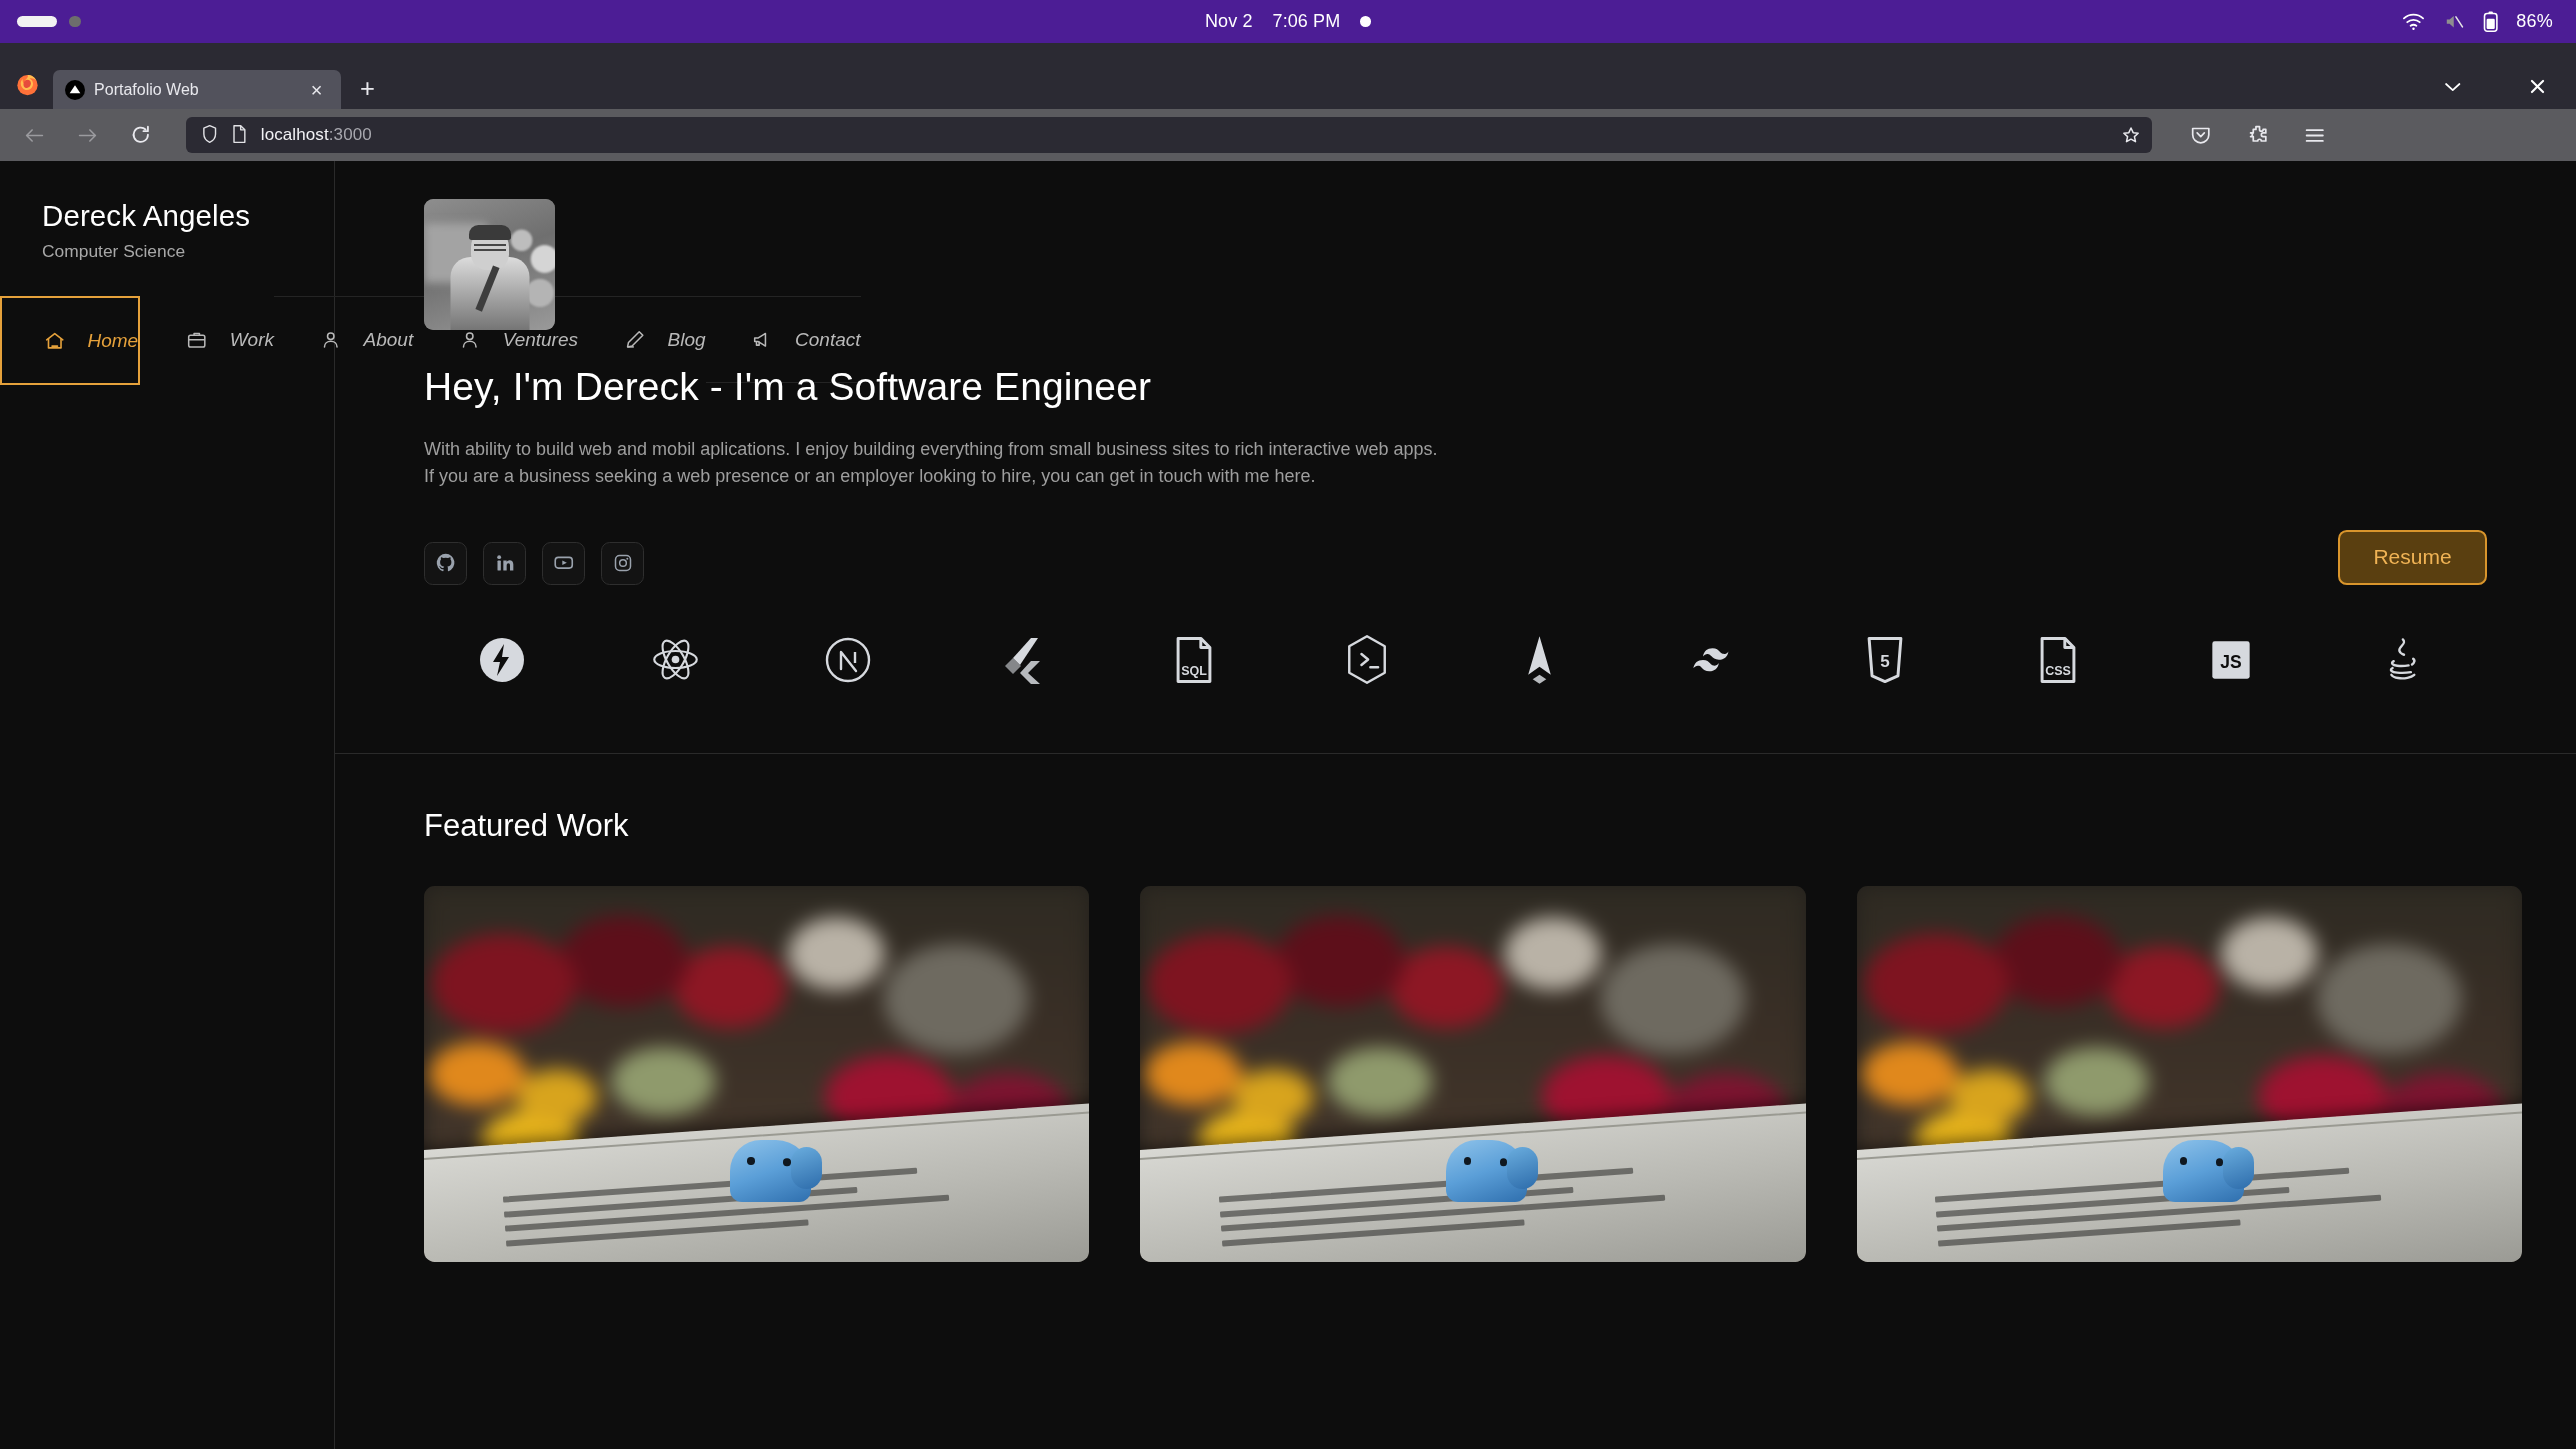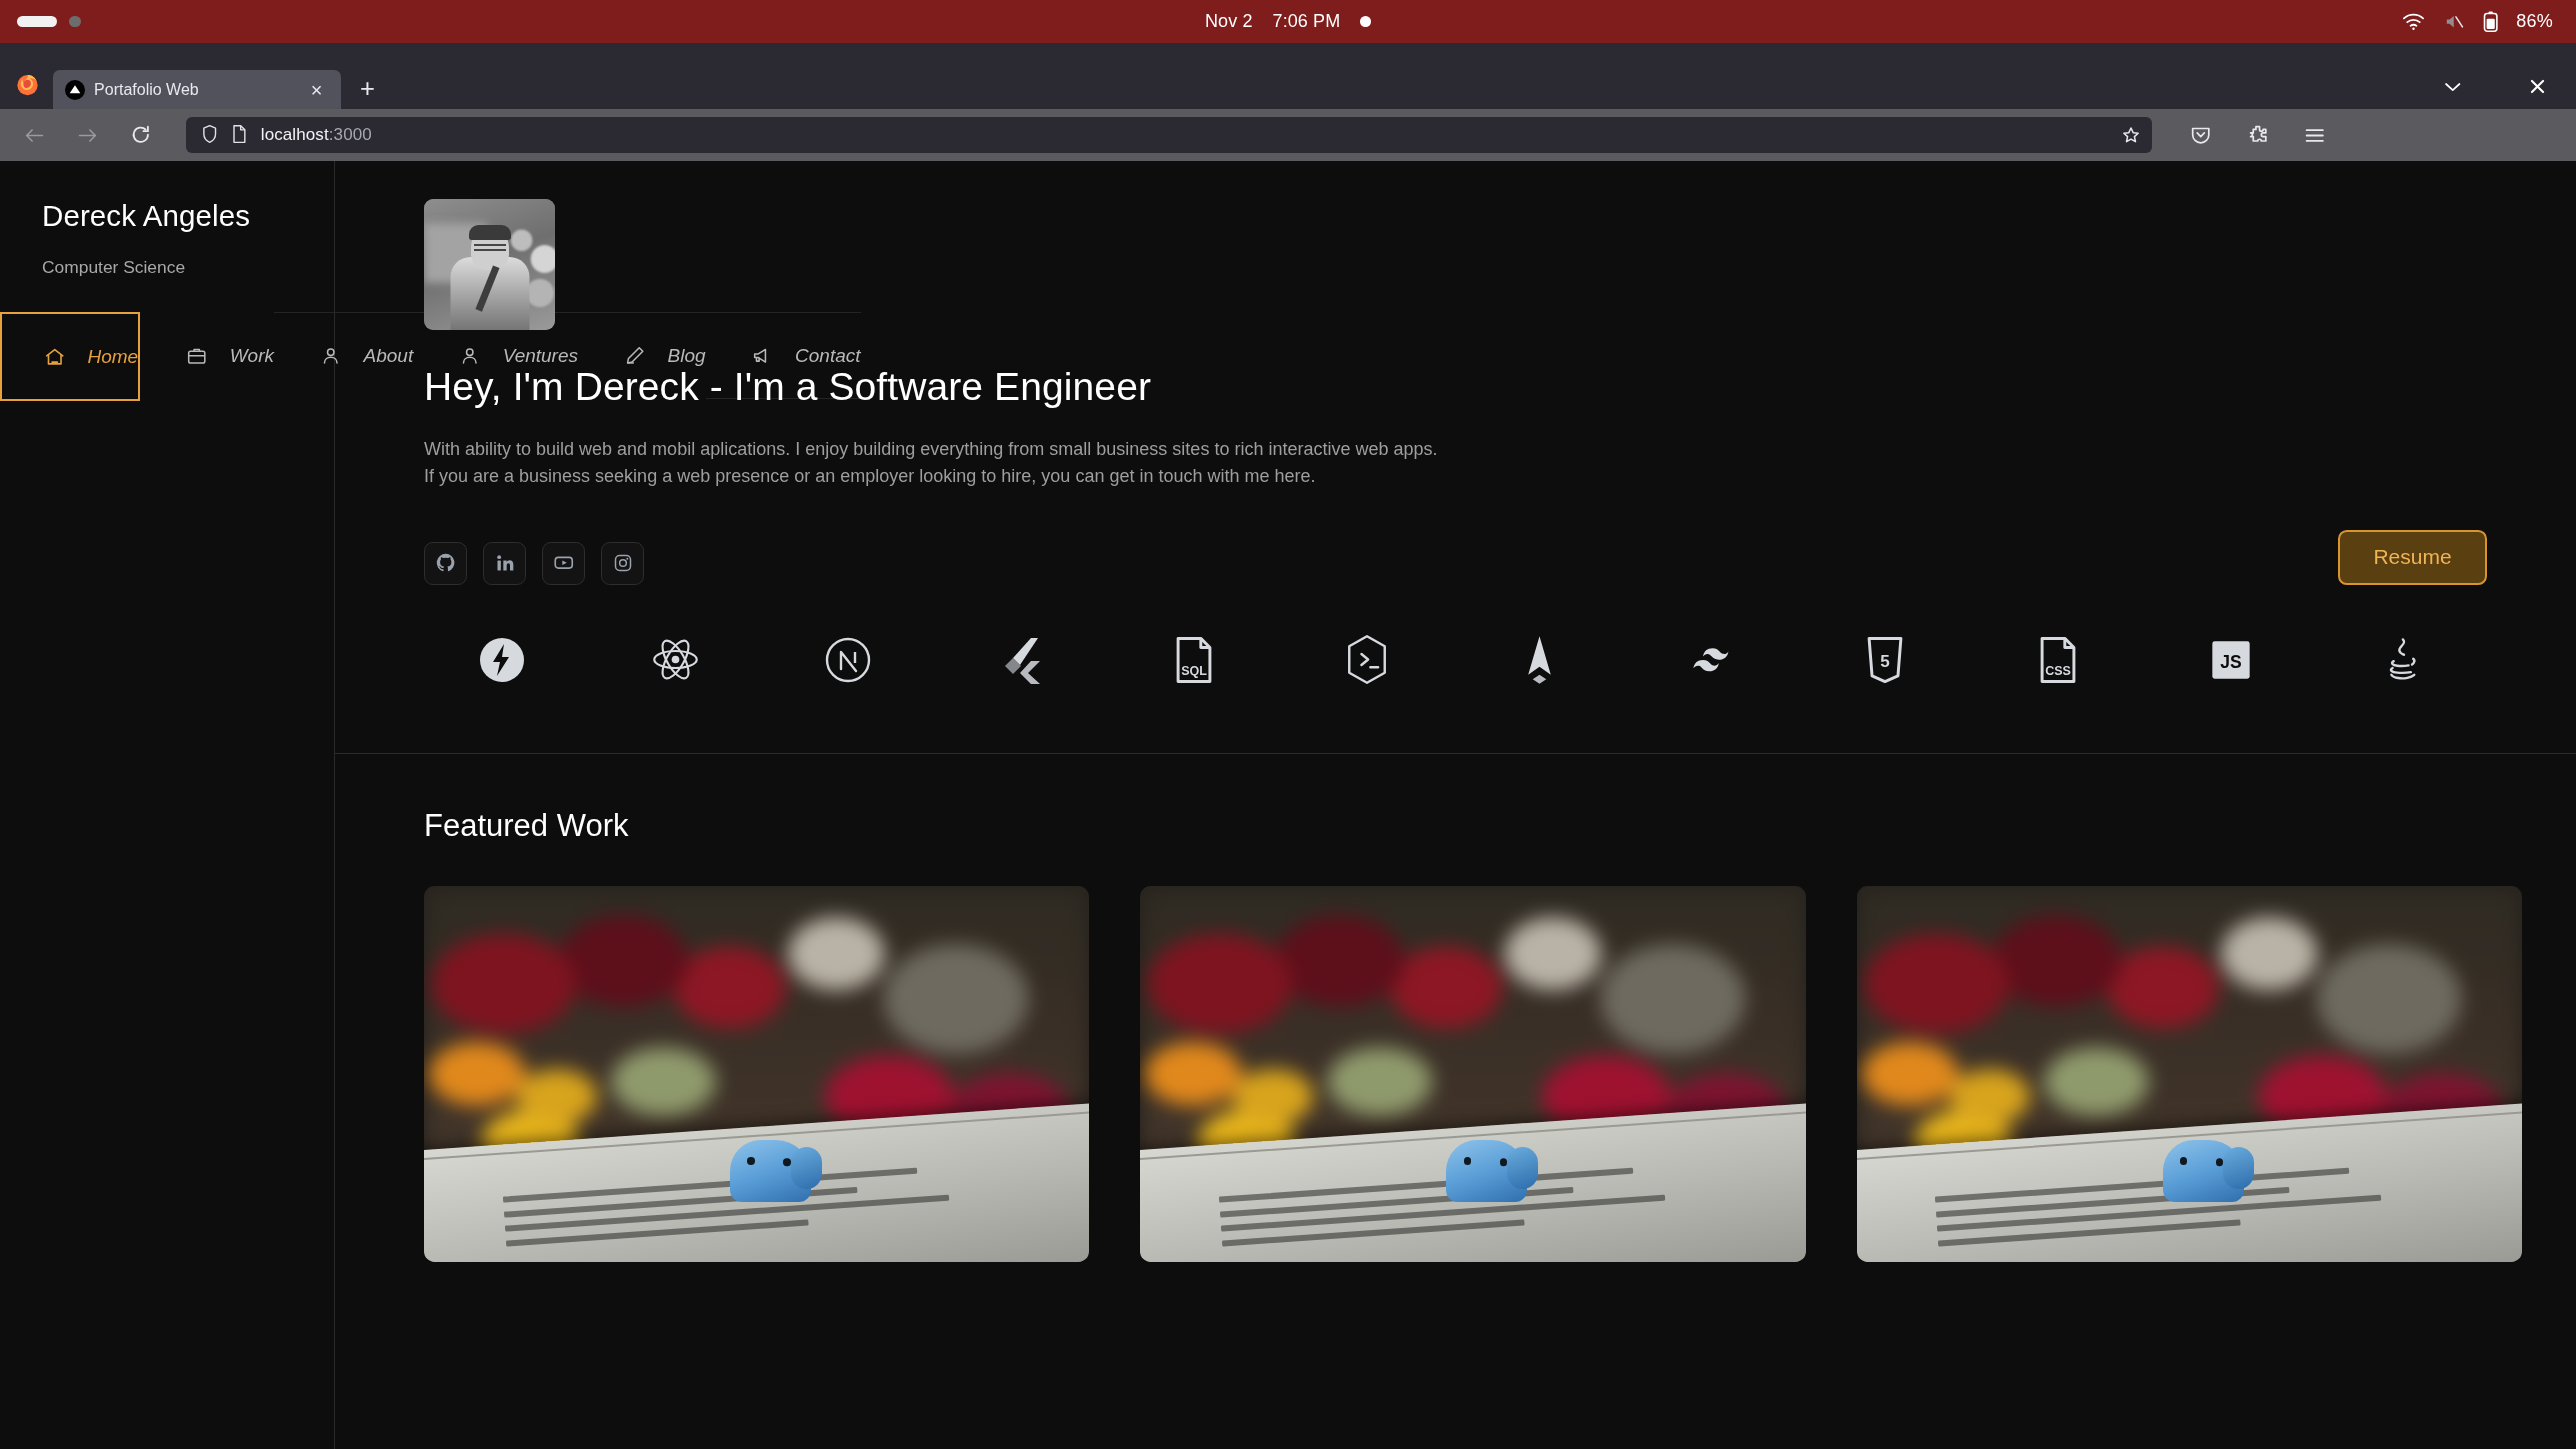--- a/index.html
+++ b/index.html
@@ -7,21 +7,21 @@
     width: 2576px; height: 1449px;
     background: #000;
     font-family: "Liberation Sans", sans-serif;
     overflow: hidden;
   }
 
   
   .os-bar {
     position: relative;
     height: 43px;
-    background: #7f1d1d;
+    background: #4c1d95;
     display: flex;
     align-items: center;
     color: #ffffff;
   }
   .ws-group { display: flex; align-items: center; gap: 12px; margin-left: 17.4px; }
   .ws-pill { width: 40px; height: 11.4px; border-radius: 6px; background: #f2f2f2; }
   .ws-dot  { width: 11.4px; height: 11.4px; border-radius: 50%; background: #6d6d6d; }
 
   .os-center {
     position: absolute; left: 0; right: 0; top: 0; bottom: 0;
@@ -126,21 +126,21 @@
   
   .sidebar {
     width: 335px;
     flex: 0 0 335px;
     background: #0d0d0d;
     border-right: 1.3px solid #2a2a2a;
     display: flex; flex-direction: column;
   }
   .brand { padding: 38px 0 34px 42px; }
   .brand-name { font-size: 29.5px; color: #ffffff; font-weight: 400; letter-spacing: 0.1px; }
-  .brand-sub  { font-size: 17.4px; color: #a8a8a8; margin-top: 24px; }
+  .brand-sub  { font-size: 17.4px; color: #a8a8a8; margin-top: 8px; }
 
   .nav-list { display: flex; flex-direction: row; font-style: italic; }
   .nav-item {
     height: 87px;
     display: flex; align-items: center;
     gap: 20px;
     padding-left: 44px;
     border-top: 0.7px solid #242424;
     color: #b9b9b9;
     font-size: 19px;

